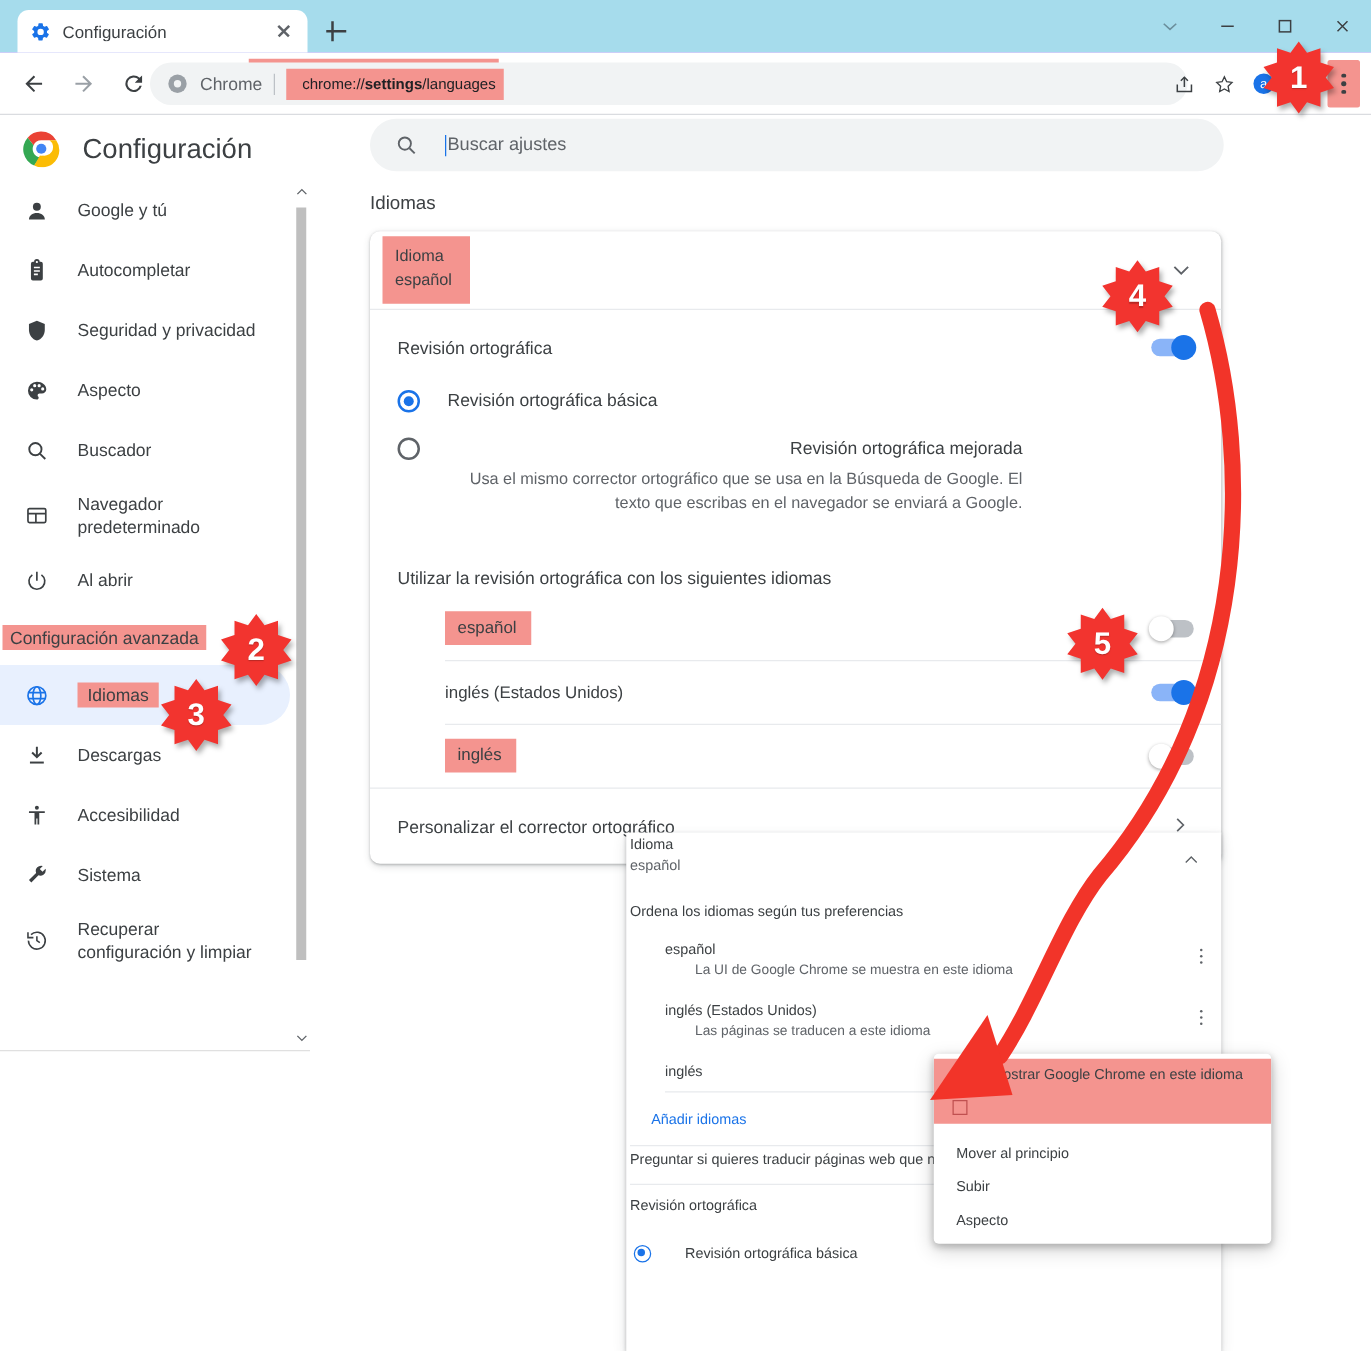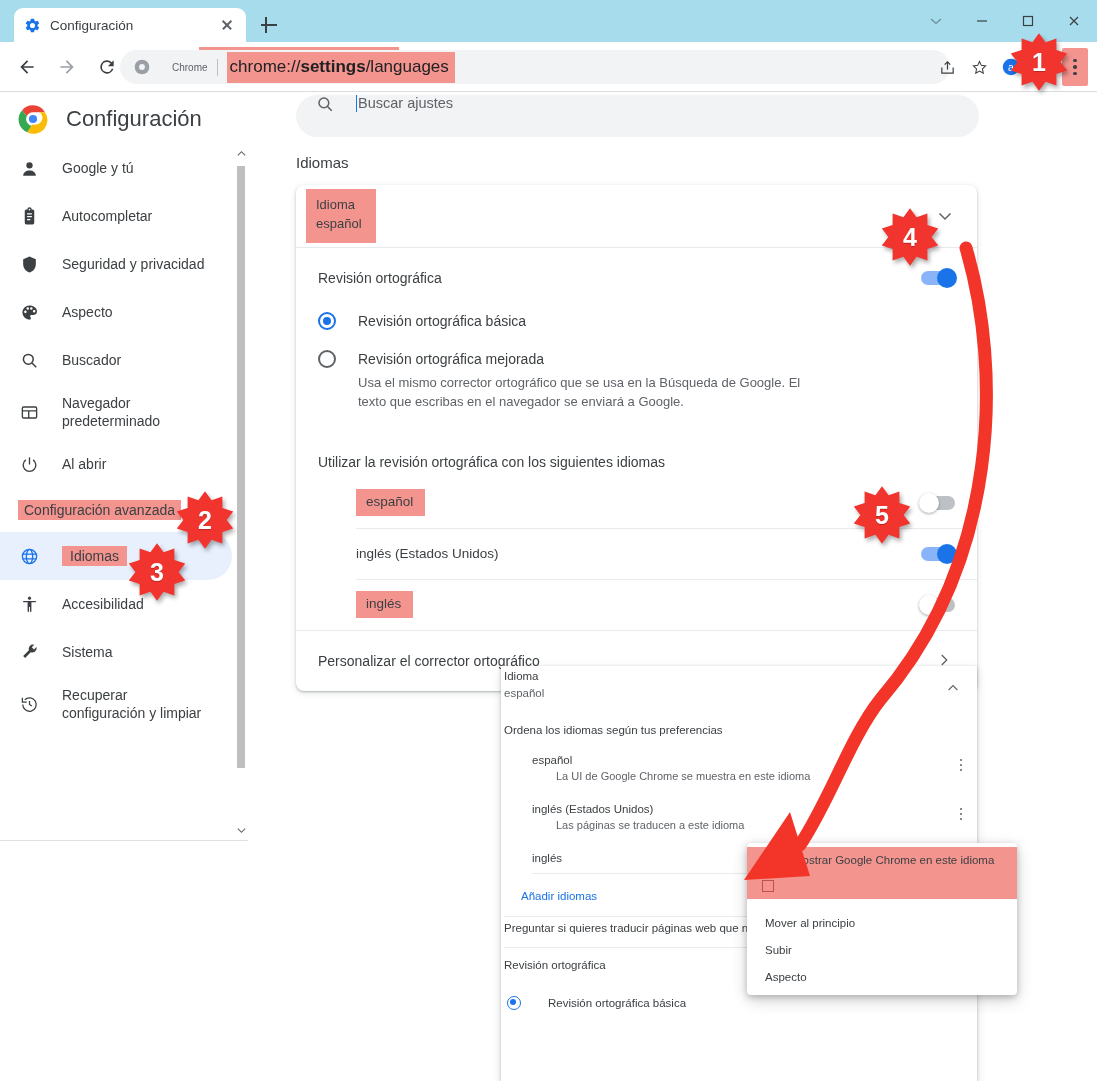--- a/index.html
+++ b/index.html
@@ -51,62 +51,62 @@
     display:flex; align-items:center;
   }
   .navbtn { width:34px; height:34px; margin-left:6px; display:flex; align-items:center; justify-content:center; cursor:pointer; }
   .navbtn:first-child { margin-left:10px; }
   .omnibox {
     position:absolute; left:120px; top:50px; width:830px; height:34px;
     background:#f1f3f4; border-radius:17px; display:flex; align-items:center;
     padding-left:14px; overflow:hidden;
   }
   .omni-chrome-ico { width:16px; height:16px; flex:0 0 16px; margin-right:10px; }
-  .omni-label { font-size:10px; color:#5f6368; white-space:nowrap;margin-left:12px; }
+  .omni-label { font-size:14px; color:#5f6368; white-space:nowrap; }
   .omni-sep { width:1px; height:17px; background:#bdc1c6; margin:0 9px; flex:0 0 1px; }
   .omni-url {
-    font-size:17px; color:#202124; white-space:nowrap;
-    background:#f4948f; padding:5px 6px 6px 3px;
+    font-size:12px; color:#202124; white-space:nowrap;
+    background:#f4948f; padding:5px 6px 6px 13px;
   }
   .omni-url b { font-weight:700; }
   .omni-hl-pad { position:absolute; left:199px; top:47px; width:200px; height:28px; background:#f4948f; }
   .toolbar-right { position:absolute; right:6px; top:50px; height:34px; display:flex; align-items:center; }
   .tbtn { width:32px; height:32px; display:flex; align-items:center; justify-content:center; cursor:pointer; position:relative; }
   .menu-hl { background:#f4948f; border-radius:2px; width:26px; height:38px; }
   .navbar-line { position:absolute; left:0; top:91px; width:1097px; height:1px; background:#dadce0; }
 
   
   .page { position:absolute; left:0; top:92px; width:1097px; height:989px; background:#fff; }
 
   .brandrow { position:absolute; left:18px; top:12px; display:flex; align-items:center; }
   .brand-logo { width:30px; height:30px; }
   .brand-title { font-size:22px; color:#3c4043; margin-left:18px; }
 
   .searchbar {
     position:absolute; left:296px; top:3px; width:683px; height:42px;
-    background:#f1f3f4; border-radius:21px; display:flex; padding-left:20px;
+    background:#f1f3f4; border-radius:21px; display:flex; align-items:center; padding-left:20px;
   }
   .search-ico { width:18px; height:18px; flex:0 0 18px; margin-right:22px; }
   .search-caret { width:1px; height:17px; background:#1a73e8; margin-right:1px; }
   .search-ph { font-size:14.5px; color:#5f6368; }
 
   
   .sidebar { position:absolute; left:0; top:52px; width:232px; }
   .nav-item {
     position:relative; display:flex; align-items:center;
     height:48px; padding-left:18px; cursor:pointer; color:#3c4043; font-size:14px;
   }
   .nav-item .ic { width:22px; height:22px; flex:0 0 22px; margin-right:22px; display:flex; align-items:center; justify-content:center; }
   .nav-item.tall { height:56px; }
   .nav-item.selected {
     background:#e8f0fe; border-radius:0 24px 24px 0; color:#1967d2;
   }
   .nav-item.selected .lbl { background:#f4948f; padding:2px 8px; color:#3c4043; }
   .nav-label-hl { background:#f4948f; padding:2px 6px; }
-  .nav-adv { position:relative; display:flex; align-items:center; height:44px; padding-left:18px; cursor:pointer; font-size:14px; color:#3c4043; }
+  .nav-adv { position:relative; display:flex; align-items:center; height:44px; padding-left:2px; cursor:pointer; font-size:14px; color:#3c4043; }
 
   .sb-scroll { position:absolute; left:234px; top:52px; width:14px; height:695px; background:#ffffff; }
   .sb-track { position:absolute; left:0; top:0; width:14px; height:695px; background:#fff; }
   .sb-thumb { position:absolute; left:3px; top:22px; width:8px; height:602px; background:#bfbfbf; border-radius:0; }
   .sb-arrow { position:absolute; left:0; width:14px; height:18px; display:flex; align-items:center; justify-content:center; cursor:pointer; }
   .sb-line { position:absolute; left:0; top:748px; width:248px; height:1px; background:#e0e0e0; }
 
   
   .content { position:absolute; left:296px; top:62px; width:700px; }
   .section-title { font-size:15px; color:#3c4043; margin-bottom:14px; }
@@ -407,20 +407,29 @@
         <span class="ic">
           <svg viewBox="0 0 24 24" width="19" height="19" fill="none" stroke="#1a73e8" stroke-width="1.7">
               <circle cx="12" cy="12" r="9"></circle>
               <ellipse cx="12" cy="12" rx="4" ry="9"></ellipse>
               <path d="M3.3 9h17.4M3.3 15h17.4"></path>
             </svg>
         </span>
         <span class="lbl">Idiomas</span>
       </div>
 
+      <div class="nav-item">
+        <span class="ic">
+          <svg viewBox="0 0 24 24" width="19" height="19" fill="#3c4043">
+              <path d="M11 3h2v8.2l3.1-3.1 1.4 1.4L12 15 6.5 9.5l1.4-1.4L11 11.2z"></path>
+              <rect x="5" y="18" width="14" height="2"></rect>
+            </svg>
+        </span>
+        <span class="lbl">Descargas</span>
+      </div>
 
       <div class="nav-item">
         <span class="ic">
           <svg viewBox="0 0 24 24" width="19" height="19" fill="#3c4043">
               <circle cx="12" cy="4" r="2"></circle>
               <path d="M4 7.5h16v1.8h-5.6V21h-1.8v-6H11.4v6H9.6V9.3H4z"></path>
             </svg>
         </span>
         <span class="lbl">Accesibilidad</span>
       </div>
@@ -489,21 +498,21 @@
             </span>
         </div>
 
         <div class="radio-row" style="margin-top:4px;">
           <span class="radio checked"></span>
           <span class="radio-text">
             <span class="radio-title">Revisión ortográfica básica</span>
           </span>
         </div>
 
-        <div class="radio-row" style="margin-top:20px;">
+        <div class="radio-row" style="margin-top:20px;text-align:right;">
           <span class="radio"></span>
           <span class="radio-text">
             <span class="radio-title">Revisión ortográfica mejorada</span>
             <div class="radio-desc">Usa el mismo corrector ortográfico que se usa en la Búsqueda de Google. El texto que escribas en el navegador se enviará a Google.</div>
           </span>
         </div>
 
         <div class="sub-head">Utilizar la revisión ortográfica con los siguientes idiomas</div>
 
         <div style="margin-top:8px;">

